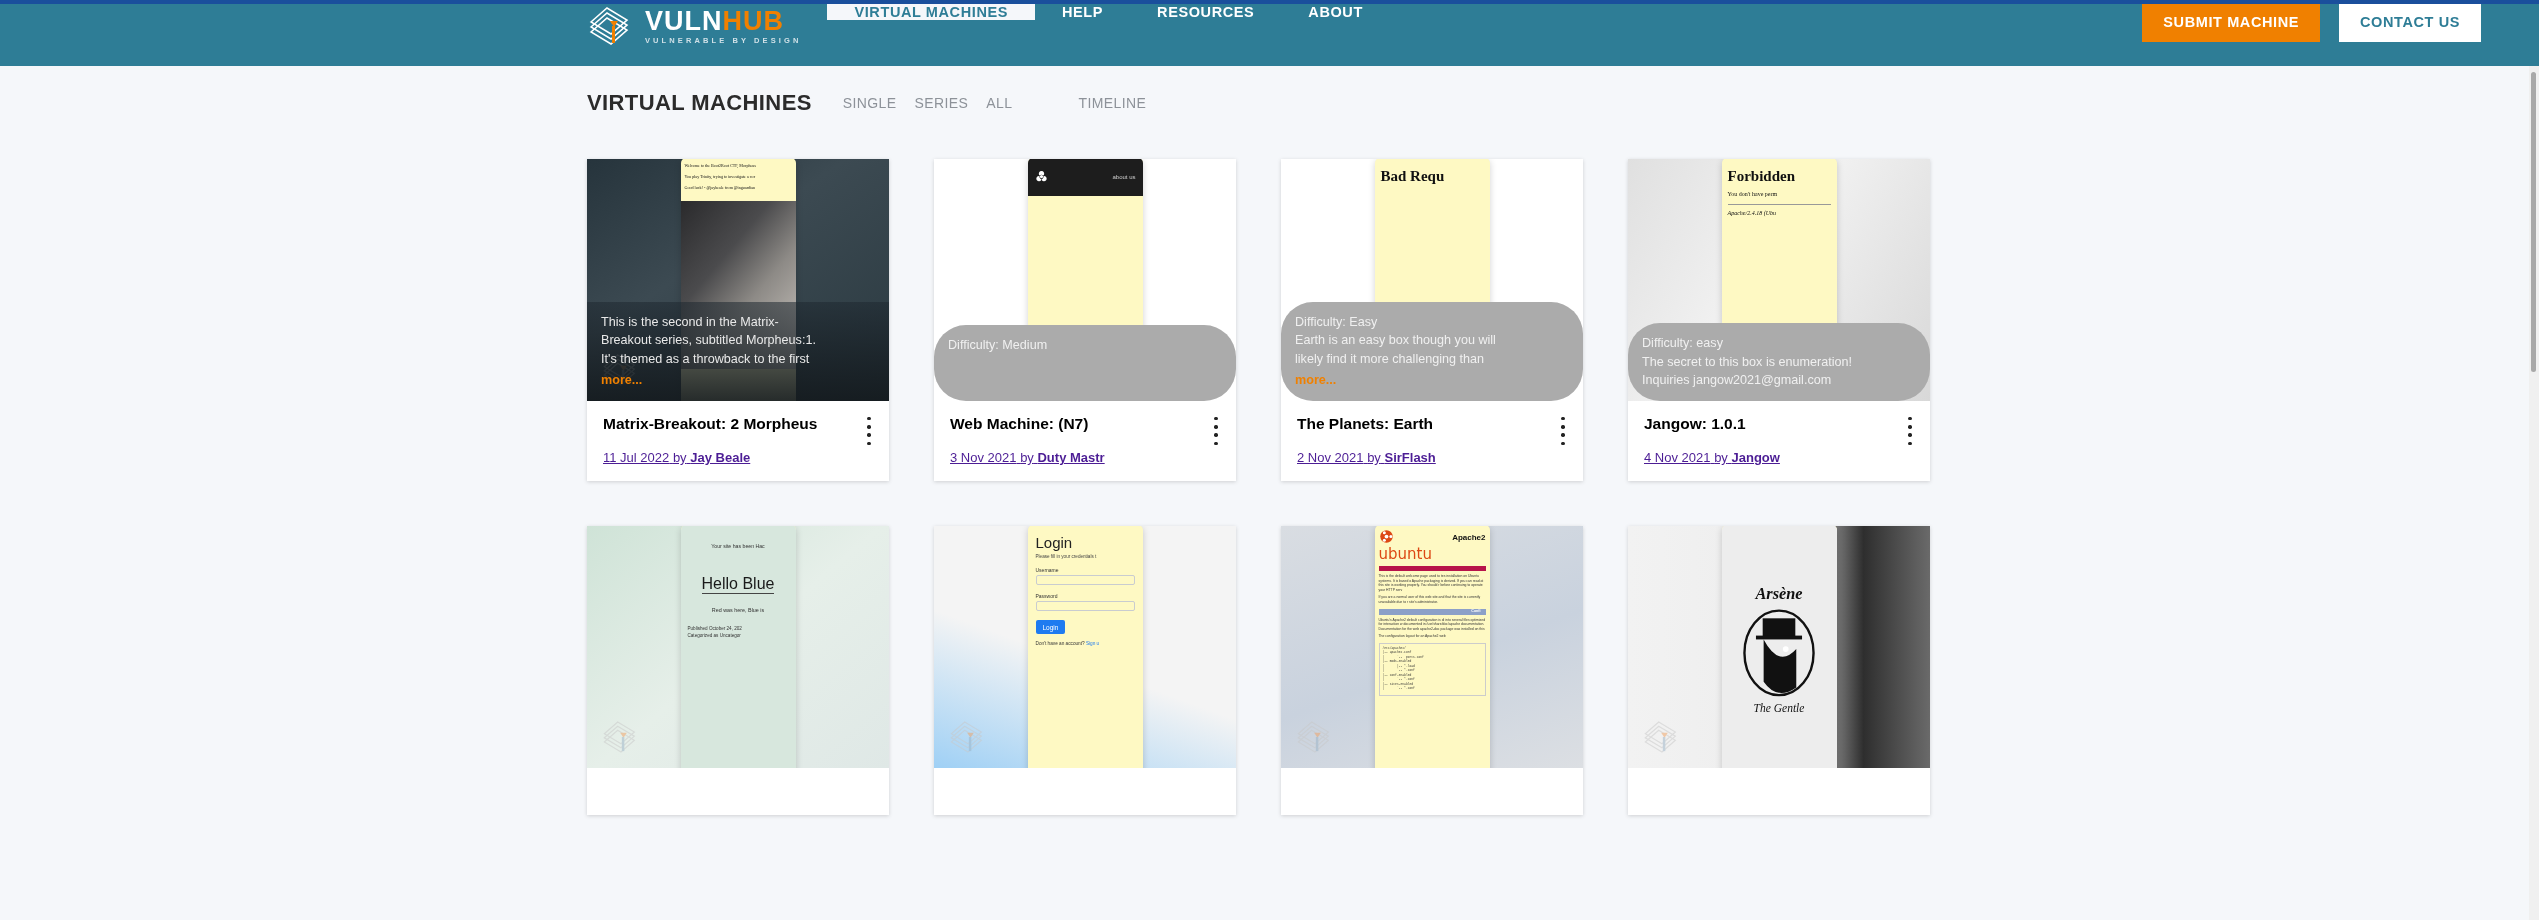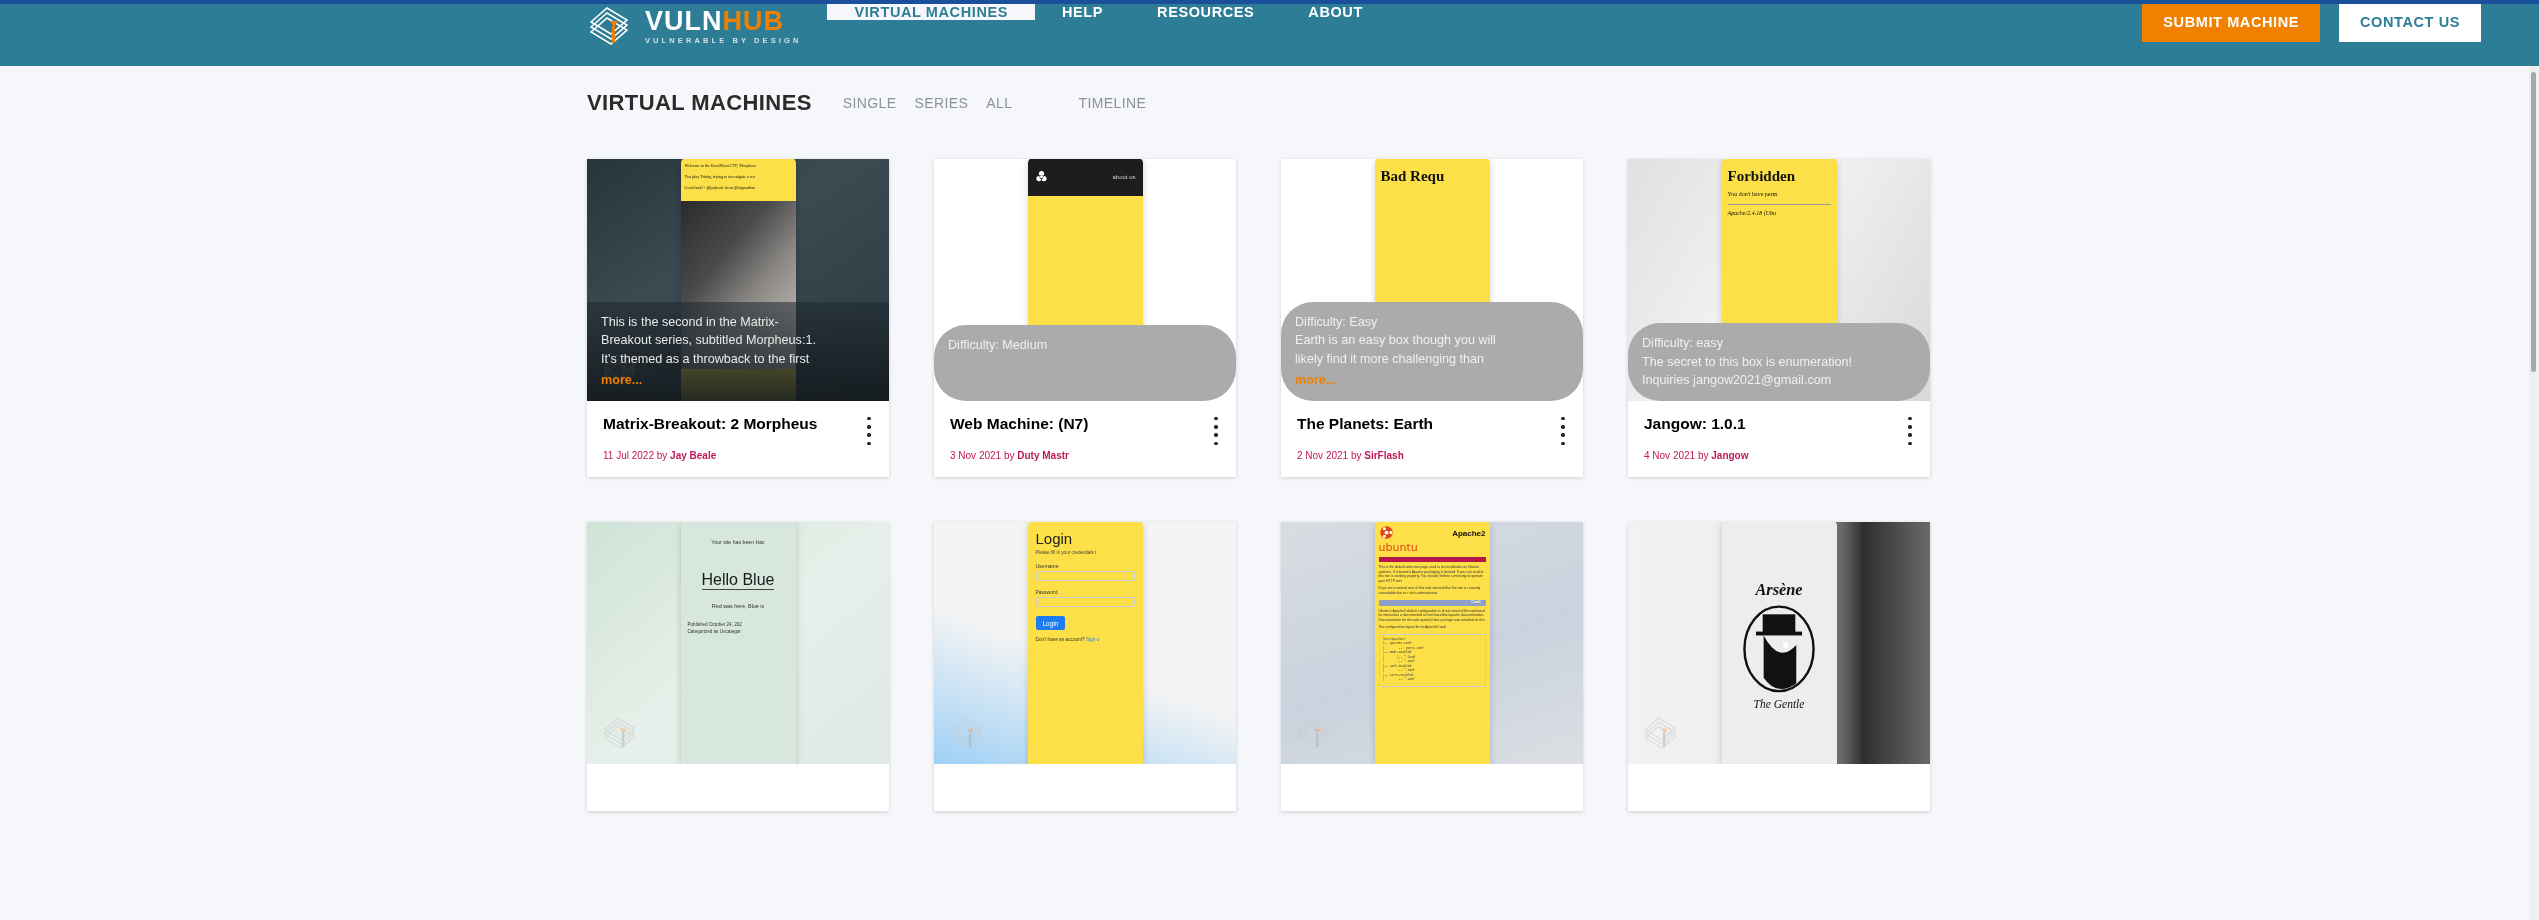--- a/index.html
+++ b/index.html
@@ -124,21 +124,21 @@
     height: 242px;
     overflow: hidden;
     display: flex; align-items: center; justify-content: center;
   }
   .card-media .bg { position: absolute; inset: 0; }
 
   
   .shot {
     position: relative;
     width: 115px; height: 242px;
-    background: #fde047;
+    background: #fef9c3;
     border-radius: 5px;
     box-shadow: 0 2px 7px rgba(0,0,0,0.18);
     overflow: hidden;
     font-size: 4px;
     color: #111;
     z-index: 2;
   }
   .shot.tall { height: 250px; margin-top: 6px; }
 
   .watermark {
@@ -157,21 +157,21 @@
   }
   .overlay.dark { background: linear-gradient(to top, rgba(20,26,30,.92), rgba(30,40,48,.55)); }
   .overlay.grey { background: #ababab; color: #f0f0f0; border-radius: 32px; }
   .overlay .more { color: #f08000; font-weight: bold; display: block; margin-top: 3px; }
 
   .card-body { padding: 14px 16px 16px 16px; position: relative; }
   .card-title {
     font-size: 15.5px; font-weight: bold; color: #000000;
     margin-bottom: 17px; padding-right: 24px;
   }
-  .card-meta { font-size: 10px; color: #be185d; }
+  .card-meta { font-size: 13px; color: #4c1d95; text-decoration: underline; }
   .card-meta b { font-weight: bold; }
 
   .kebab {
     position: absolute; right: 13px; top: 16px;
     width: 14px; height: 28px;
     display: flex; flex-direction: column;
     align-items: center; justify-content: space-between;
     cursor: pointer;
   }
   .kebab i { width: 3.4px; height: 3.4px; border-radius: 50%; background: #222; display: block; }
@@ -199,21 +199,21 @@
   .s-login h3 { font-size: 15px; font-weight: normal; color: #222; }
   .s-login .sub { font-size: 4.6px; color: #444; margin-top: 3px; white-space: nowrap; }
   .s-login label { font-size: 5px; color: #333; display: block; margin-top: 8px; }
   .s-login .fld { height: 10px; border: 1px solid #c9ccd0; border-radius: 2px; margin-top: 2px; }
   .s-login .lbtn { background: #1f7bf0; color: #fff; font-size: 6.5px; padding: 3.5px 7px; display: inline-block; border-radius: 2px; margin-top: 9px; }
   .s-login .foot { font-size: 4.7px; color: #333; margin-top: 7px; white-space: nowrap; }
   .s-login .foot a { color: #1f7bf0; }
 
   .s-apache { padding: 4px; }
   .s-apache .hdr { display: flex; align-items: center; gap: 4px; }
-  .s-apache .ub { color: #dd4814; font-size: 11px; font-family: "DejaVu Sans", sans-serif; }
+  .s-apache .ub { color: #dd4814; font-size: 15px; font-family: "DejaVu Sans", sans-serif; }
   .s-apache .ap { font-weight: bold; font-size: 8px; margin-left: auto; white-space: nowrap; }
   .s-apache .redbar { height: 5px; background: #b7144b; margin-top: 3px; }
   .s-apache p { font-size: 3.4px; margin-top: 3px; color: #333; line-height: 1.35; }
   .s-apache .bluebar { height: 6px; background: #8ca0c8; margin-top: 4px; text-align: right; color: #fff; font-size: 3.6px; font-weight: bold; padding-right: 5px; }
   .s-apache pre { font-size: 3px; font-family: "Liberation Mono", monospace; border: 1px solid #ccc; margin-top: 4px; padding: 3px; line-height: 1.5; color: #333; }
 
   .s-arsene { background: #ededed; height: 100%; display: flex; align-items: center; justify-content: center; }
 
   
   .scrollbar {

